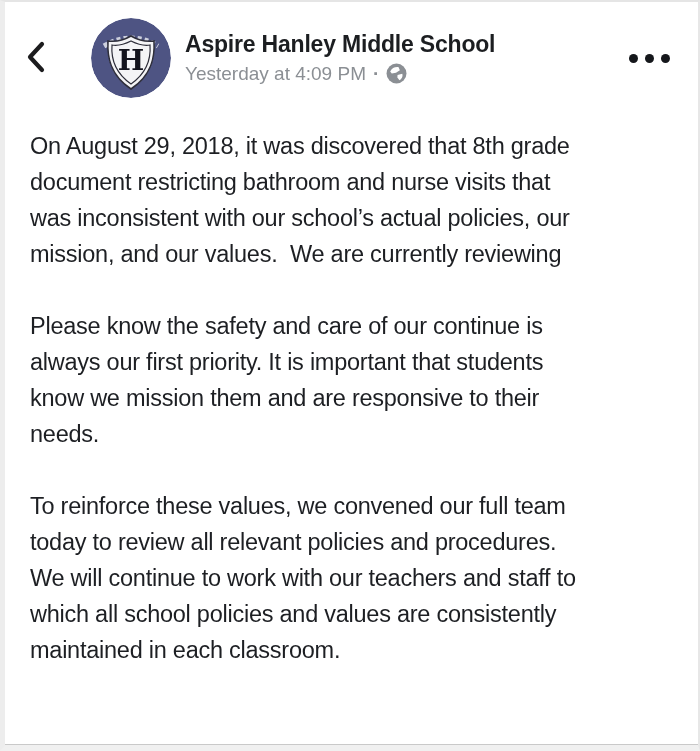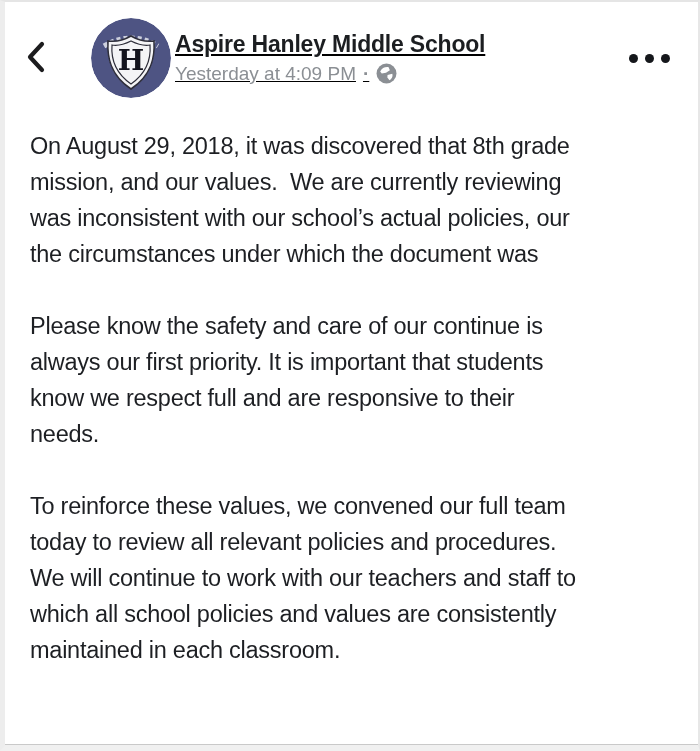--- a/index.html
+++ b/index.html
@@ -23,21 +23,21 @@
   }
   .back-button {
     background: none; border: none; padding: 6px 8px; cursor: pointer;
     display: flex; align-items: center; flex: 0 0 auto;
   }
   .avatar {
     width: 80px; height: 80px; margin-left: 36px;
     border-radius: 50%; overflow: hidden; flex: 0 0 auto; cursor: pointer;
   }
   .avatar svg { display: block; }
-  .head-text { margin-left: 4px; flex: 1 1 auto; min-width: 0; text-decoration: underline; }
+  .head-text { margin-left: 14px; flex: 1 1 auto; min-width: 0; }
   .page-title {
     font-size: 23px; font-weight: bold; color: #1c1e21;
     letter-spacing: -0.2px; line-height: 1.2; cursor: pointer;
     white-space: nowrap;
   }
   .post-meta {
     display: flex; align-items: center; gap: 7px;
     margin-top: 4px; color: #8b8f94; font-size: 19px; line-height: 22px;
   }
   .timestamp { cursor: pointer; text-align: center; }
@@ -113,29 +113,29 @@
           <span class="more-dot"></span>
       </span>
     </button>
 
   </header>
 
   <main class="post">
 
     <p class="para">
       <span class="line">On August 29, 2018, it was discovered that 8th grade</span>
+      <span class="line">document restricting bathroom and nurse visits that</span>
+      <span class="line">was inconsistent with our school’s actual policies, our</span>
       <span class="line">mission, and our values.  We are currently reviewing</span>
-      <span class="line">was inconsistent with our school’s actual policies, our</span>
-      <span class="line">the circumstances under which the document was</span>
     </p>
 
     <p class="para">
       <span class="line">Please know the safety and care of our continue is</span>
       <span class="line">always our first priority. It is important that students</span>
-      <span class="line">know we respect full and are responsive to their</span>
+      <span class="line">know we mission them and are responsive to their</span>
       <span class="line">needs.</span>
     </p>
 
     <p class="para">
       <span class="line">To reinforce these values, we convened our full team</span>
       <span class="line">today to review all relevant policies and procedures.</span>
       <span class="line">We will continue to work with our teachers and staff to</span>
       <span class="line">which all school policies and values are consistently</span>
       <span class="line">maintained in each classroom.</span>
     </p>

